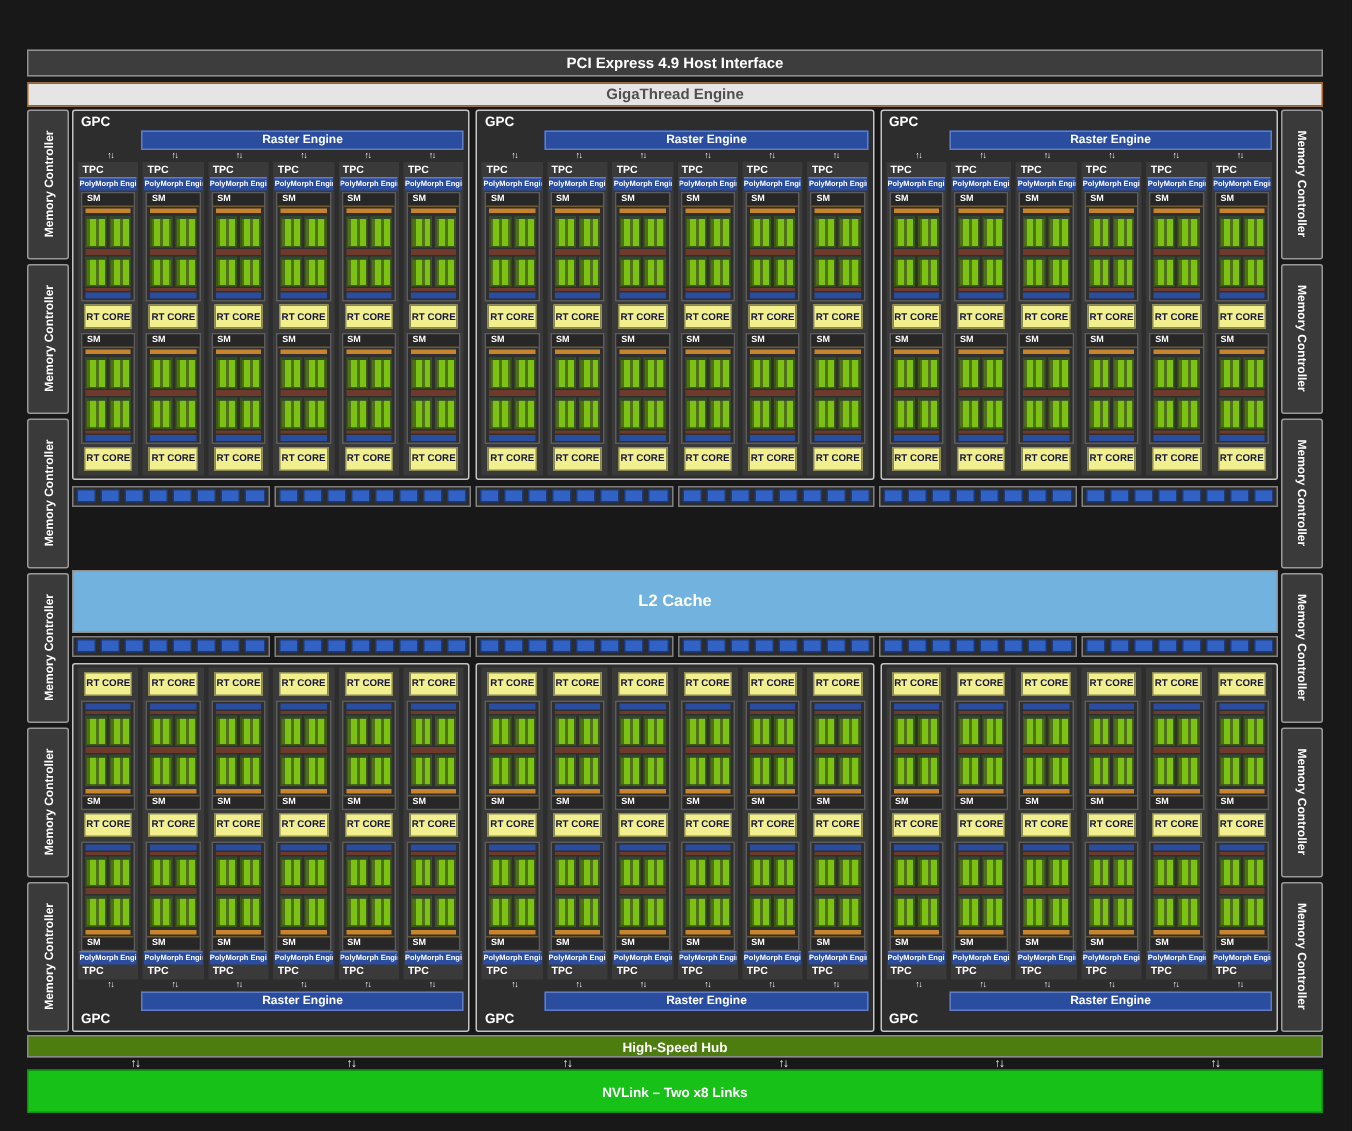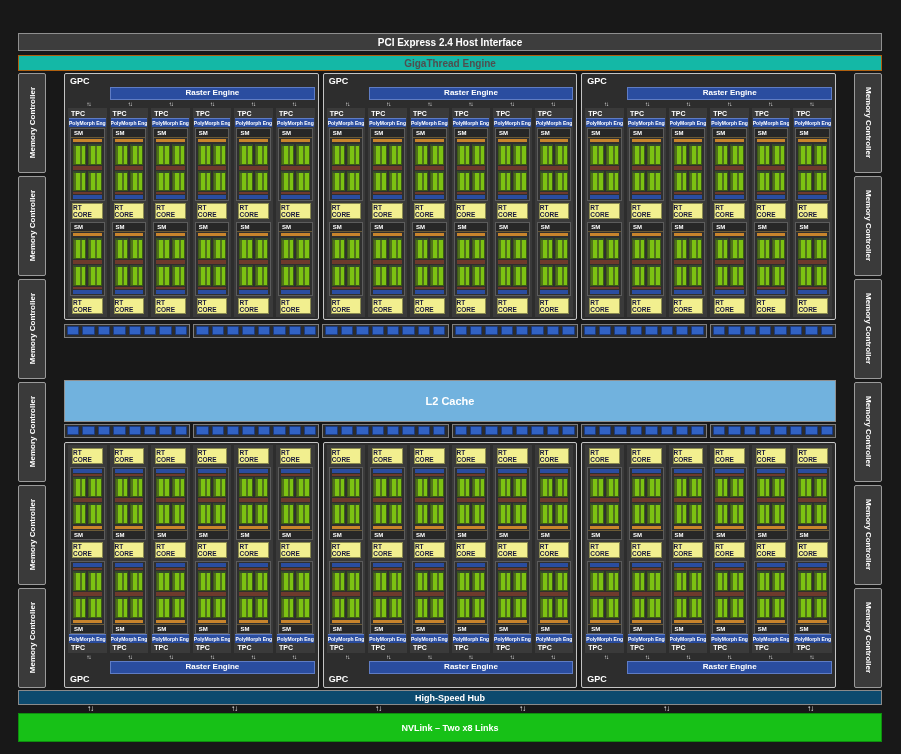--- a/index.html
+++ b/index.html
@@ -2,33 +2,33 @@
 <html><head>
 <meta charset="utf-8">
 <style>
   html,body{margin:0;padding:0;background:#111;}
   .stage{position:relative;width:901px;height:754px;background:#181818;
          font-family:"Liberation Sans",sans-serif;overflow:hidden;}
   .hbar{position:absolute;left:18px;width:864px;display:flex;align-items:center;
         justify-content:center;font-weight:bold;box-sizing:border-box;}
   .pci{top:33px;height:18px;background:#3d3d3d;border:1px solid #8f8f8f;
        color:#fff;font-size:10px;}
-  .giga{top:55px;height:16px;background:#14b8a6;border:1px solid #b06010;
+  .giga{top:55px;height:16px;background:#e5e5e5;border:1px solid #b06010;
         color:#4f4f4f;font-size:10px;}
-  .hub{top:690px;height:15px;background:#0c4a6e;border:1px solid #8a8a8a;
+  .hub{top:690px;height:15px;background:#4d7c0f;border:1px solid #8a8a8a;
        color:#fff;font-size:9px;}
   .hubarrows{top:705px;height:8px;display:flex;justify-content:space-around;
        align-items:center;border:none;}
   .nvlink{top:713px;height:29px;background:#17c117;border:1px solid #0e8f0e;
        color:#fff;font-size:9px;}
   .arrowpair{color:#f0f0f0;font-size:6px;font-weight:bold;line-height:1;
        letter-spacing:-1px;text-align:center;}
   .hubarrows .arrowpair{font-size:8px;}
   .main{position:absolute;left:18px;top:73px;width:864px;height:615px;
-        display:flex;gap:18px;}
+        display:flex;gap:2px;}
   .memcol{width:28px;display:flex;flex-direction:column;gap:3px;}
   .memblock{flex:1;background:#3a3a3a;border:1px solid #9a9a9a;border-radius:2px;
         display:flex;align-items:center;justify-content:center;overflow:hidden;}
   .memtext{color:#fff;font-size:8px;font-weight:bold;white-space:nowrap;}
   .memcol.left .memtext{writing-mode:vertical-rl;transform:rotate(180deg);}
   .memcol.right .memtext{writing-mode:vertical-rl;}
   .center{flex:1;display:flex;flex-direction:column;min-width:0;}
   .gpcrow{flex:1;display:flex;gap:4px;min-height:0;}
   .dashrow{height:14px;display:flex;gap:3px;}
   .dashrow.top{margin:4px 0 2px;}
@@ -73,21 +73,21 @@
   .ghalf{flex:1;background:repeating-linear-gradient(90deg,#50701c 0 2px,#7cc212 2px 6px);
         border:1px solid #3c5a16;border-top:2px solid #33492e;}
   .rtcore{height:14px;margin:2px 3px;background:#f2ef8f;border:1px solid #8a8a50;
         color:#16163c;font-size:6.5px;font-weight:bold;display:flex;
         align-items:center;justify-content:center;flex:none;}
 </style>
 </head>
 <body>
 
 <div class="stage">
-  <div class="hbar pci">PCI Express 2.4 Host Interface</div>
+  <div class="hbar pci">PCI Express 4.9 Host Interface</div>
   <div class="hbar giga">GigaThread Engine</div>
 
   <div class="main">
     <div class="memcol left" id="mem-left">
         <div class="memblock">
           <div class="memtext">Memory Controller</div>
         </div>
         <div class="memblock">
           <div class="memtext">Memory Controller</div>
         </div>

